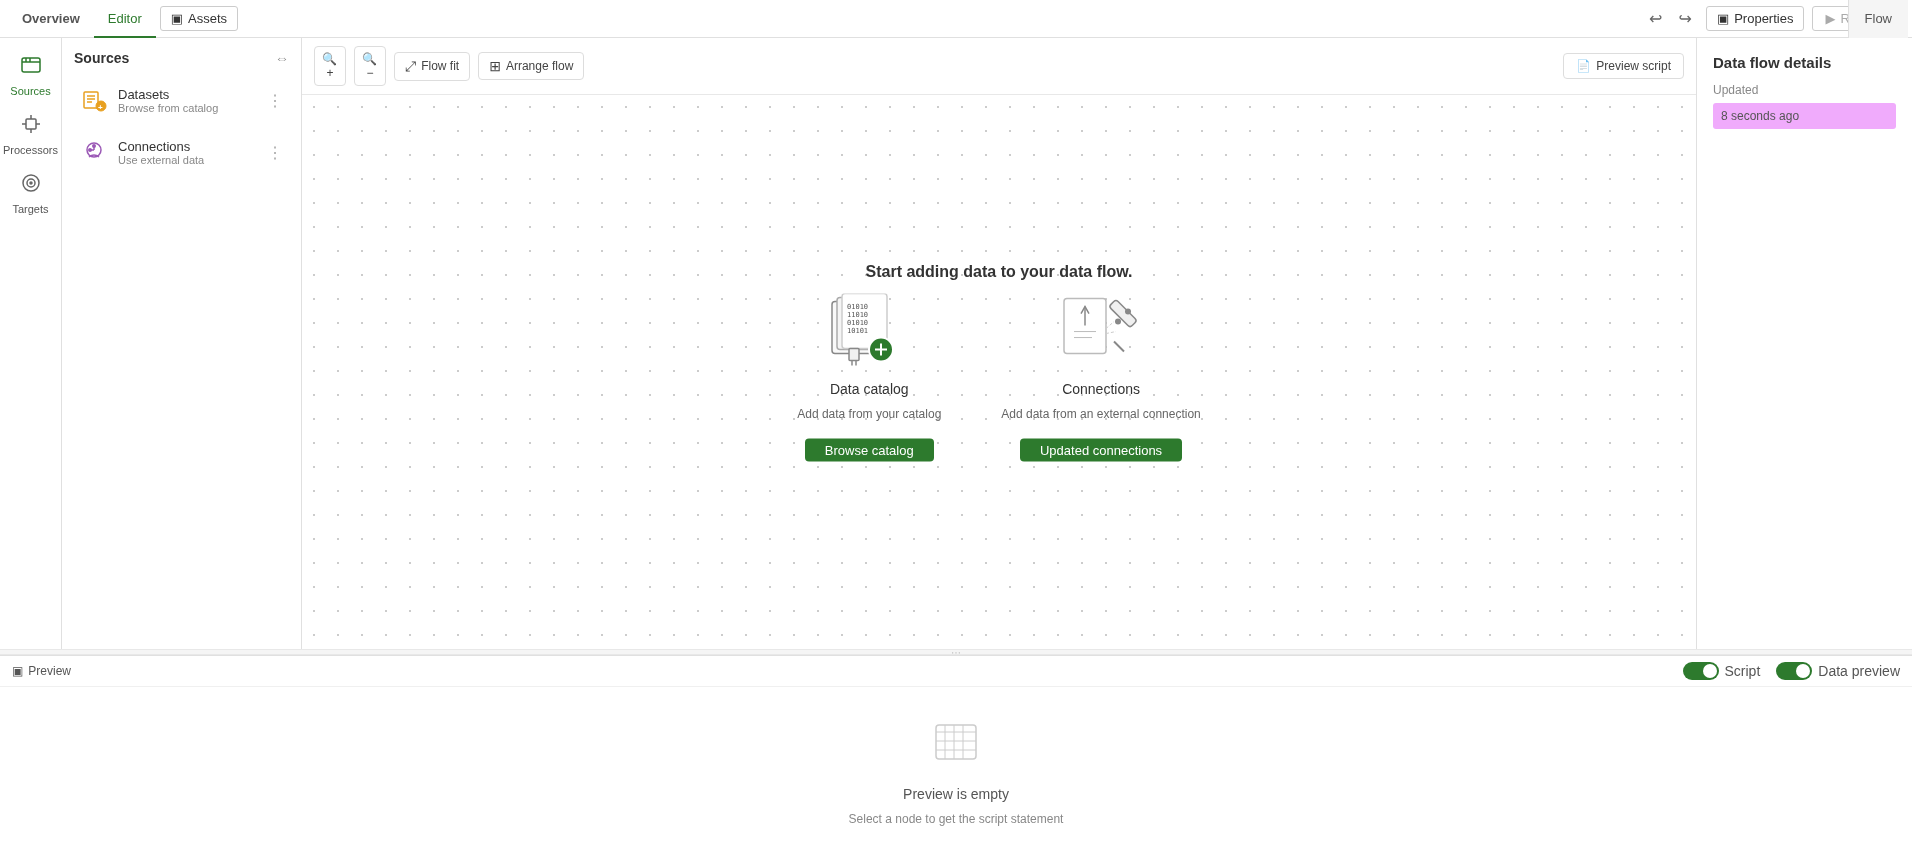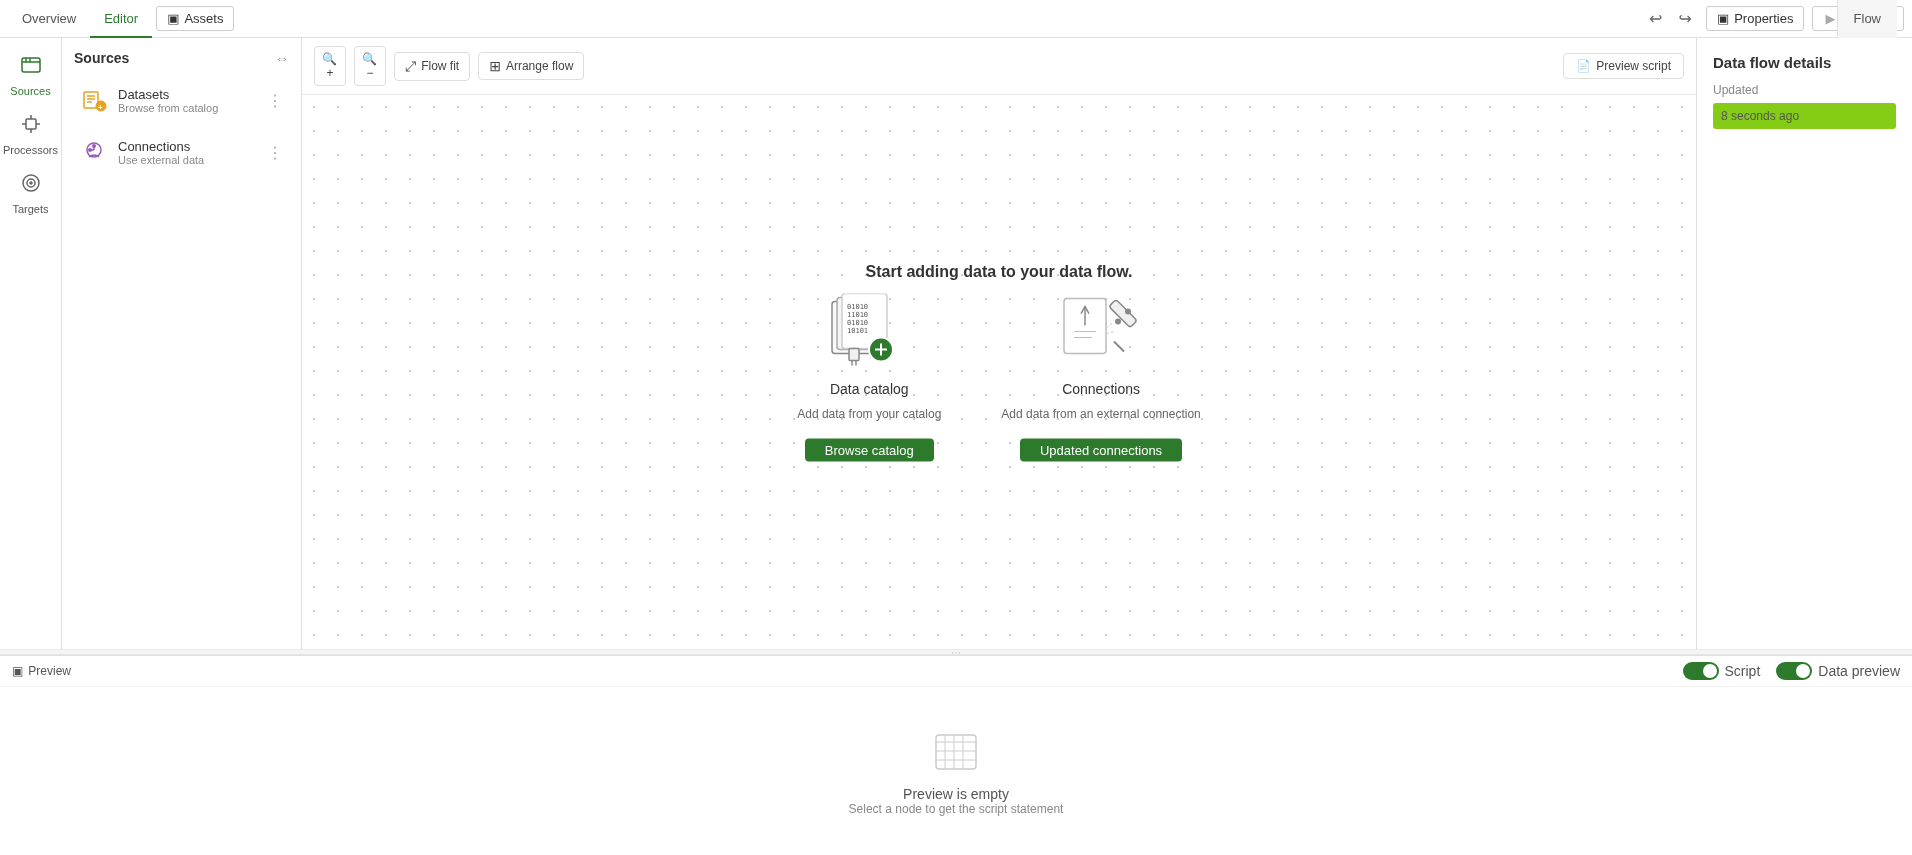--- a/index.html
+++ b/index.html
@@ -6,21 +6,21 @@
     body { font-family: -apple-system, BlinkMacSystemFont, 'Segoe UI', sans-serif; font-size: 13px; color: #333; background: #fff; height: 855px; overflow: hidden; display: flex; flex-direction: column; }
 
     
     .top-nav {
       display: flex; align-items: center; height: 38px; border-bottom: 1px solid #e0e0e0;
       padding: 0 8px; background: #fff; flex-shrink: 0;
     }
     .top-nav-tabs { display: flex; gap: 0; align-items: center; }
     .top-nav-tab {
       padding: 0 14px; height: 38px; line-height: 38px; cursor: pointer;
-      font-size: 13px; color: #555; border-bottom: 2px solid transparent;
+      font-size: 13px; color: #555; border-bottom: 2px solid transparent; font-weight: bold;
     }
     .top-nav-tab.active { color: #2d7a2d; border-bottom: 2px solid #2d7a2d; font-weight: 500; }
     .assets-btn {
       display: flex; align-items: center; gap: 5px; padding: 4px 10px;
       border: 1px solid #ccc; border-radius: 3px; cursor: pointer; font-size: 13px;
       background: #fff; color: #333; margin-left: 4px;
     }
     .top-nav-right {
       margin-left: auto; display: flex; align-items: center; gap: 8px;
     }
@@ -33,21 +33,21 @@
       display: flex; align-items: center; gap: 5px; padding: 4px 10px;
       border: 1px solid #ccc; border-radius: 3px; cursor: pointer; font-size: 13px;
       background: #fff; color: #333;
     }
     .run-flow-btn {
       display: flex; align-items: center; gap: 5px; padding: 4px 12px;
       border: 1px solid #ccc; border-radius: 3px; cursor: pointer; font-size: 13px;
       background: #fff; color: #aaa;
     }
     .flow-tab {
-      position: absolute; right: 15px; top: 0; background: #f5f5f5;
+      position: absolute; right: 4px; top: 0; background: #f5f5f5;
       padding: 0 16px; height: 38px; line-height: 38px; font-size: 13px;
       color: #555; border-left: 1px solid #e0e0e0;
     }
 
     
     .main-area { display: flex; flex: 1; overflow: hidden; }
 
     
     .sidebar-icons {
       width: 62px; background: #fff; border-right: 1px solid #e0e0e0;
@@ -132,21 +132,21 @@
     }
 
     
     .right-panel {
       width: 216px; background: #fff; border-left: 1px solid #e0e0e0;
       flex-shrink: 0; padding: 16px;
     }
     .right-panel-title { font-size: 15px; font-weight: 600; color: #333; margin-bottom: 12px; }
     .right-panel-label { font-size: 12px; color: #888; margin-bottom: 6px; }
     .right-panel-value {
-      font-size: 12px; color: #555; background: #84cc16;
+      font-size: 12px; color: #555; background: #f0abfc;
       padding: 6px 8px; border-radius: 3px;
     }
 
     
     .bottom-area {
       height: 200px; border-top: 1px solid #e0e0e0; background: #fff;
       display: flex; flex-direction: column; flex-shrink: 0;
     }
     .bottom-toolbar {
       display: flex; align-items: center; padding: 6px 12px;
@@ -161,21 +161,21 @@
       width: 36px; height: 18px; background: #2d7a2d; border-radius: 9px;
       position: relative; cursor: pointer; flex-shrink: 0;
     }
     .toggle::after {
       content: ''; position: absolute; width: 14px; height: 14px;
       background: #fff; border-radius: 50%; top: 2px; right: 2px;
       transition: 0.2s;
     }
     .bottom-content {
       flex: 1; display: flex; flex-direction: column; align-items: center; justify-content: center;
-      color: #888; 
+      color: #888; gap: 10px;
     }
     .bottom-content-icon { font-size: 40px; color: #bbb; }
     .bottom-content-title { font-size: 14px; color: #555; font-weight: 500; }
     .bottom-content-sub { font-size: 12px; color: #888; }
 
     
     .resize-handle {
       height: 6px; background: #f5f5f5; border-top: 1px solid #e8e8e8;
       border-bottom: 1px solid #e8e8e8; cursor: ns-resize;
       display: flex; align-items: center; justify-content: center; color: #bbb; font-size: 10px;

